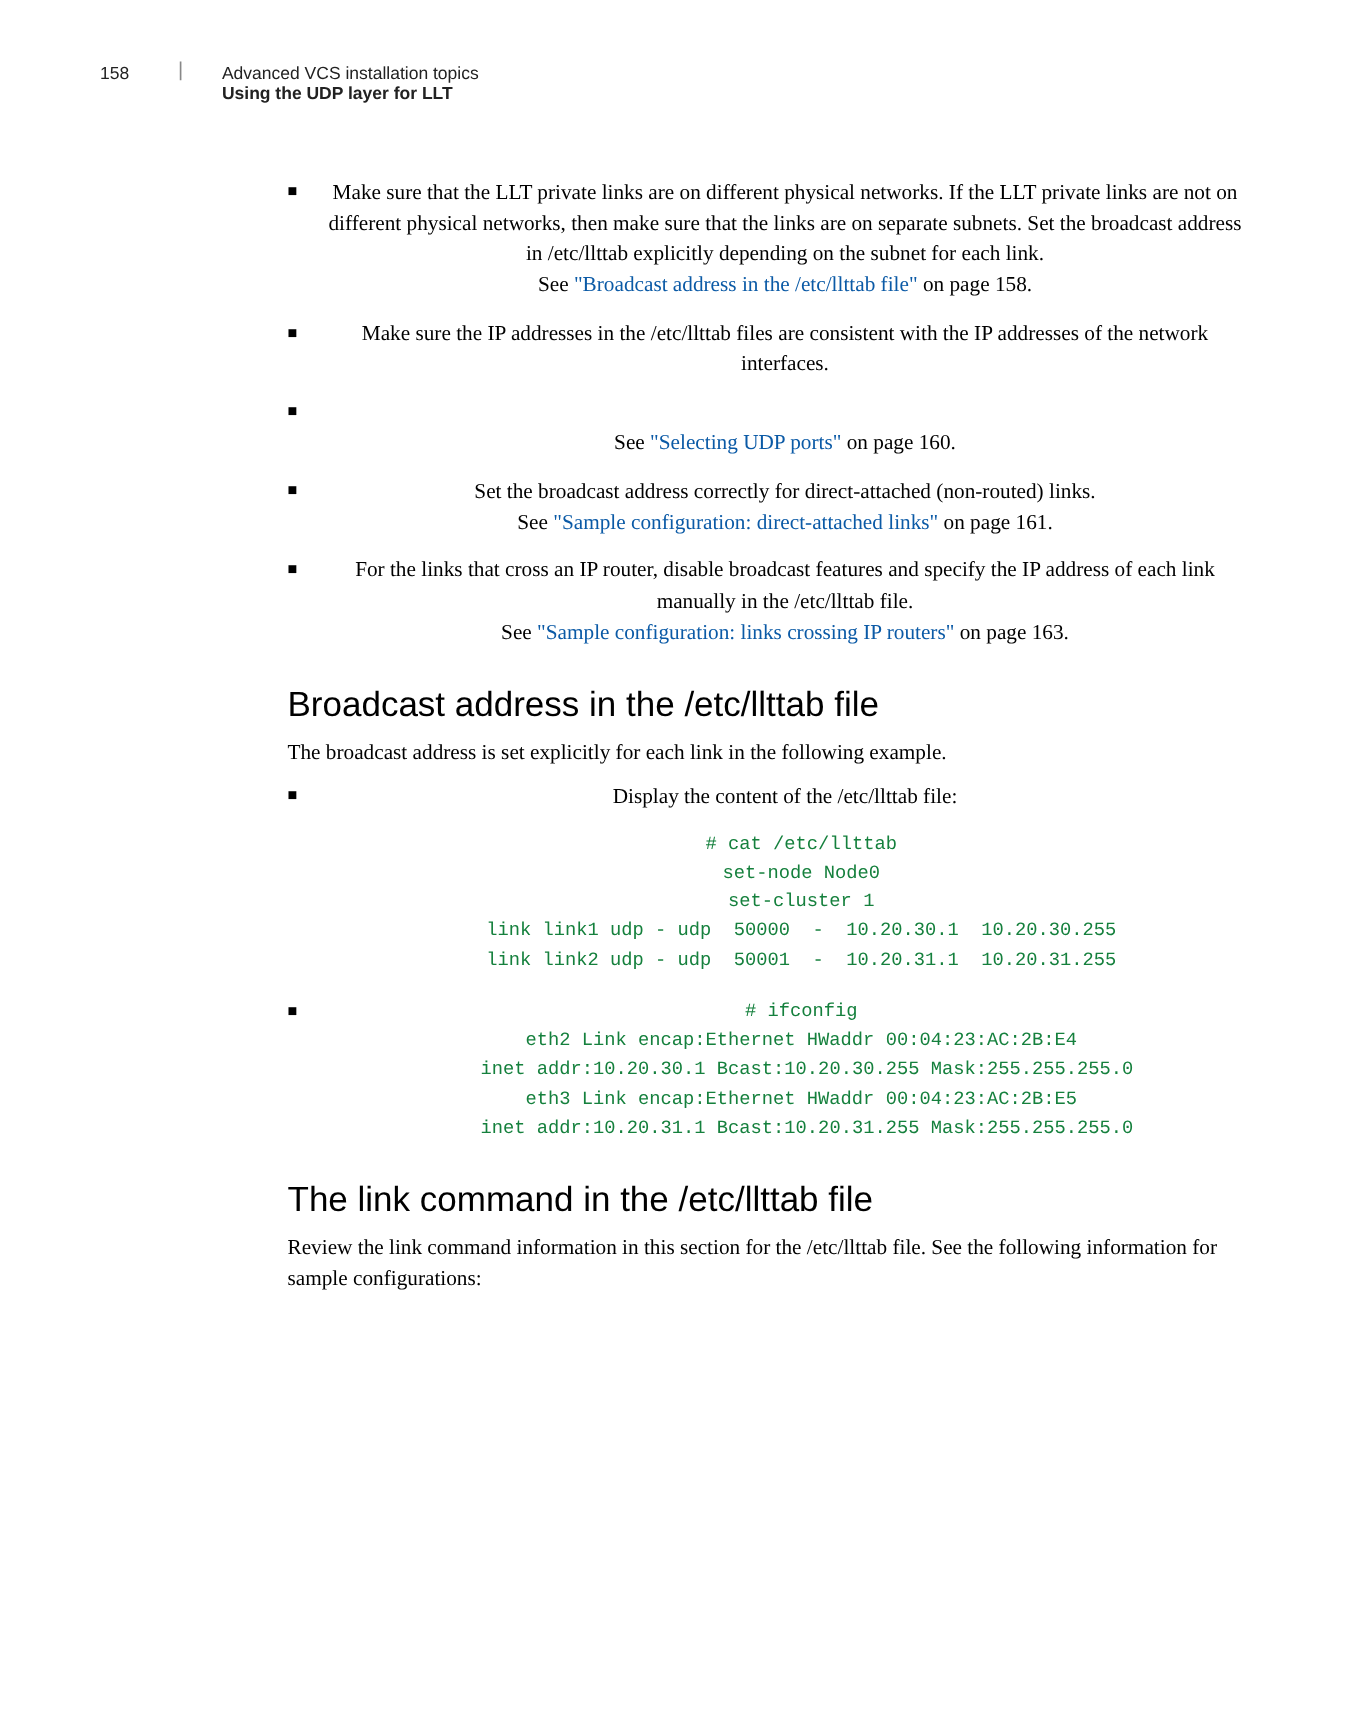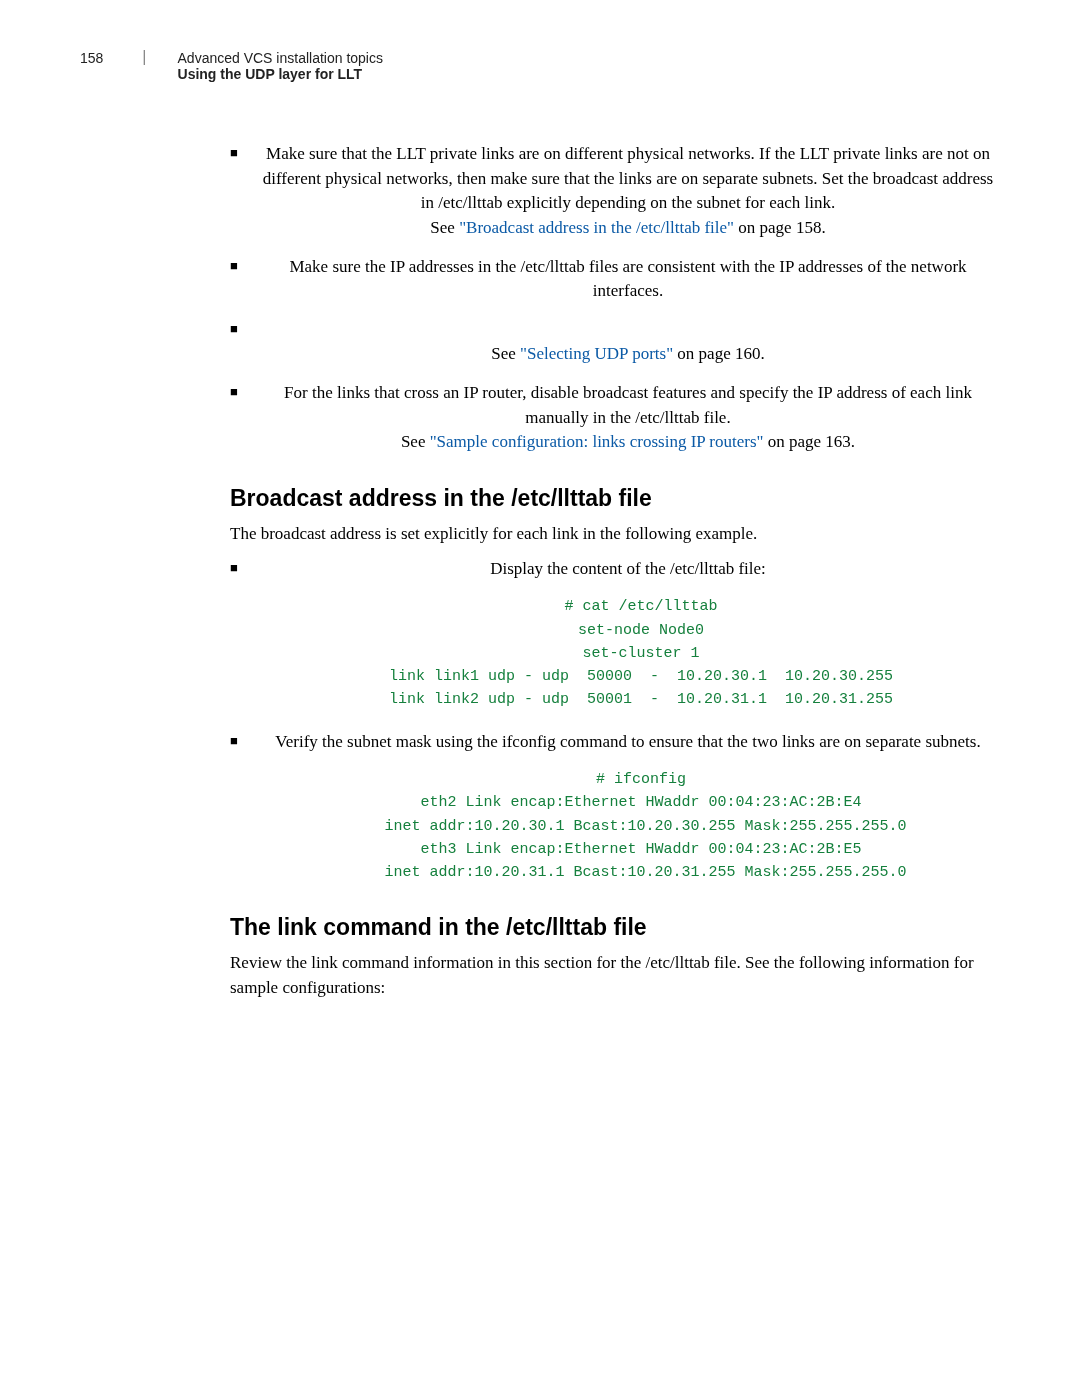--- a/index.html
+++ b/index.html
@@ -65,22 +65,22 @@
     left: 0;
     top: 2px;
     font-size: 13px;
     color: #000;
   }
   .link {
     color: #0b5aa6;
   }
   .h2 {
     font-family: Arial, Helvetica, sans-serif;
-    font-size: 23px;
-    font-weight: 700;
+    font-size: 28px;
+    font-weight: 400;
     margin-top: 30px;
     margin-bottom: 10px;
     color: #000;
   }
   .para {
     font-size: 17px;
     line-height: 1.45;
     margin-bottom: 10px;
   }
   .codeblock {
@@ -115,39 +115,42 @@
         <span>See </span><span class="link">"Broadcast address in the /etc/llttab file"</span><span> on page 158.</span>
       </li>
       <li>
         <span>Make sure the IP addresses in the /etc/llttab files are consistent with the IP addresses of the network interfaces.</span>
       </li>
       <li>
         <br>
         <span>See </span><span class="link">"Selecting UDP ports"</span><span> on page 160.</span>
       </li>
       <li>
+        <span>Set the broadcast address correctly for direct-attached (non-routed) links.</span><br>
+        <span>See </span><span class="link">"Sample configuration: direct-attached links"</span><span> on page 161.</span>
+      </li>
+      <li>
         <span>For the links that cross an IP router, disable broadcast features and specify the IP address of each link manually in the /etc/llttab file.</span><br>
         <span>See </span><span class="link">"Sample configuration: links crossing IP routers"</span><span> on page 163.</span>
       </li>
     </ul>
 
     <div class="h2">Broadcast address in the /etc/llttab file</div>
     <div class="para">The broadcast address is set explicitly for each link in the following example.</div>
 
     <ul class="bullets">
       <li>
         <span>Display the content of the /etc/llttab file:</span>
         <div class="codeblock"># cat /etc/llttab
 set-node Node0
 set-cluster 1
 link link1 udp - udp  50000  -  10.20.30.1  10.20.30.255
 link link2 udp - udp  50001  -  10.20.31.1  10.20.31.255</div>
       </li>
       <li>
-        <span>Verify the subnet mask using the ifconfig command to ensure that the two links are on separate subnets.</span>
         <div class="codeblock"># ifconfig
 eth2 Link encap:Ethernet HWaddr 00:04:23:AC:2B:E4
  inet addr:10.20.30.1 Bcast:10.20.30.255 Mask:255.255.255.0
 eth3 Link encap:Ethernet HWaddr 00:04:23:AC:2B:E5
  inet addr:10.20.31.1 Bcast:10.20.31.255 Mask:255.255.255.0</div>
       </li>
     </ul>
 
     <div class="h2">The link command in the /etc/llttab file</div>
     <div class="para">Review the link command information in this section for the /etc/llttab file. See the following information for sample configurations:</div>

